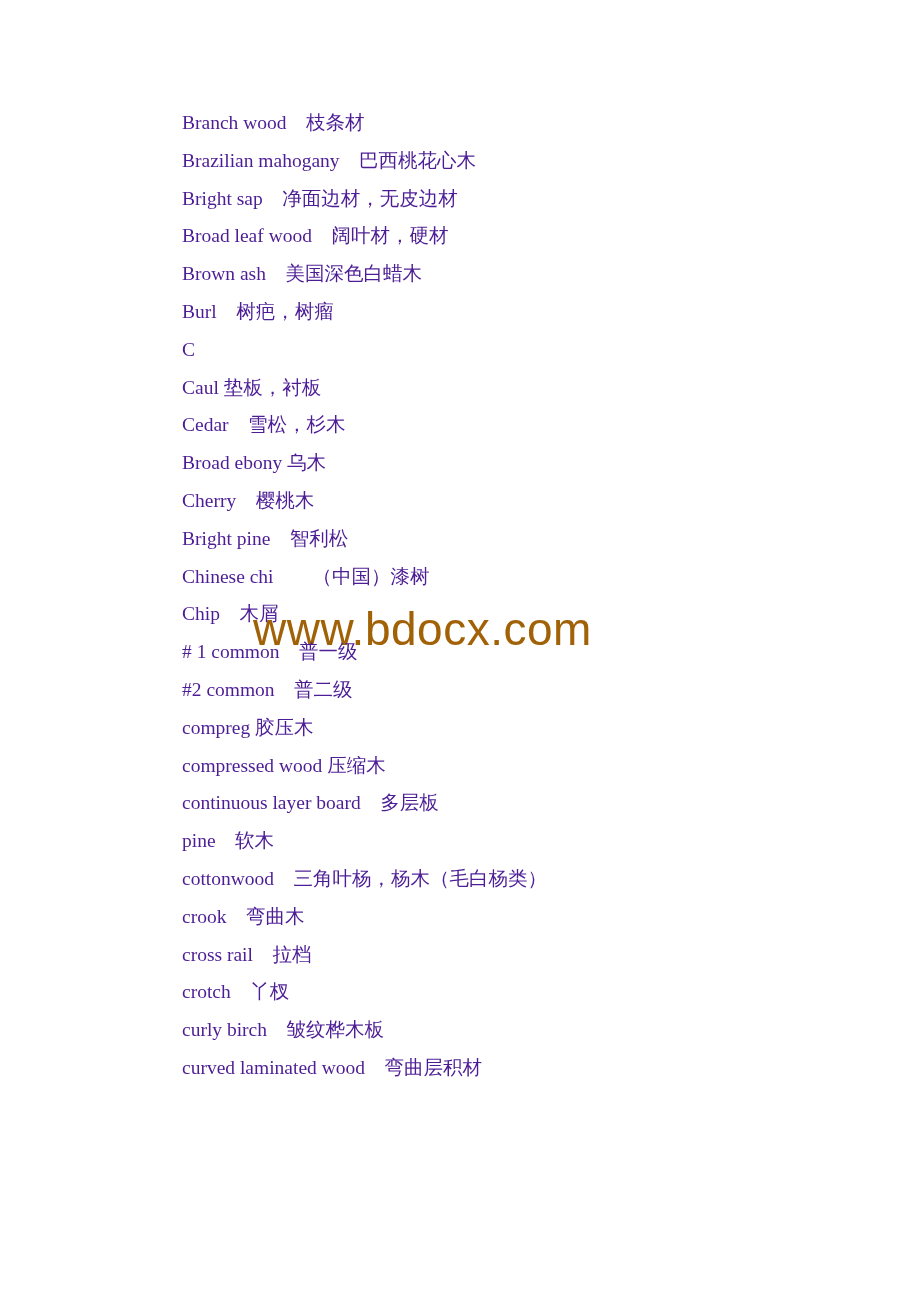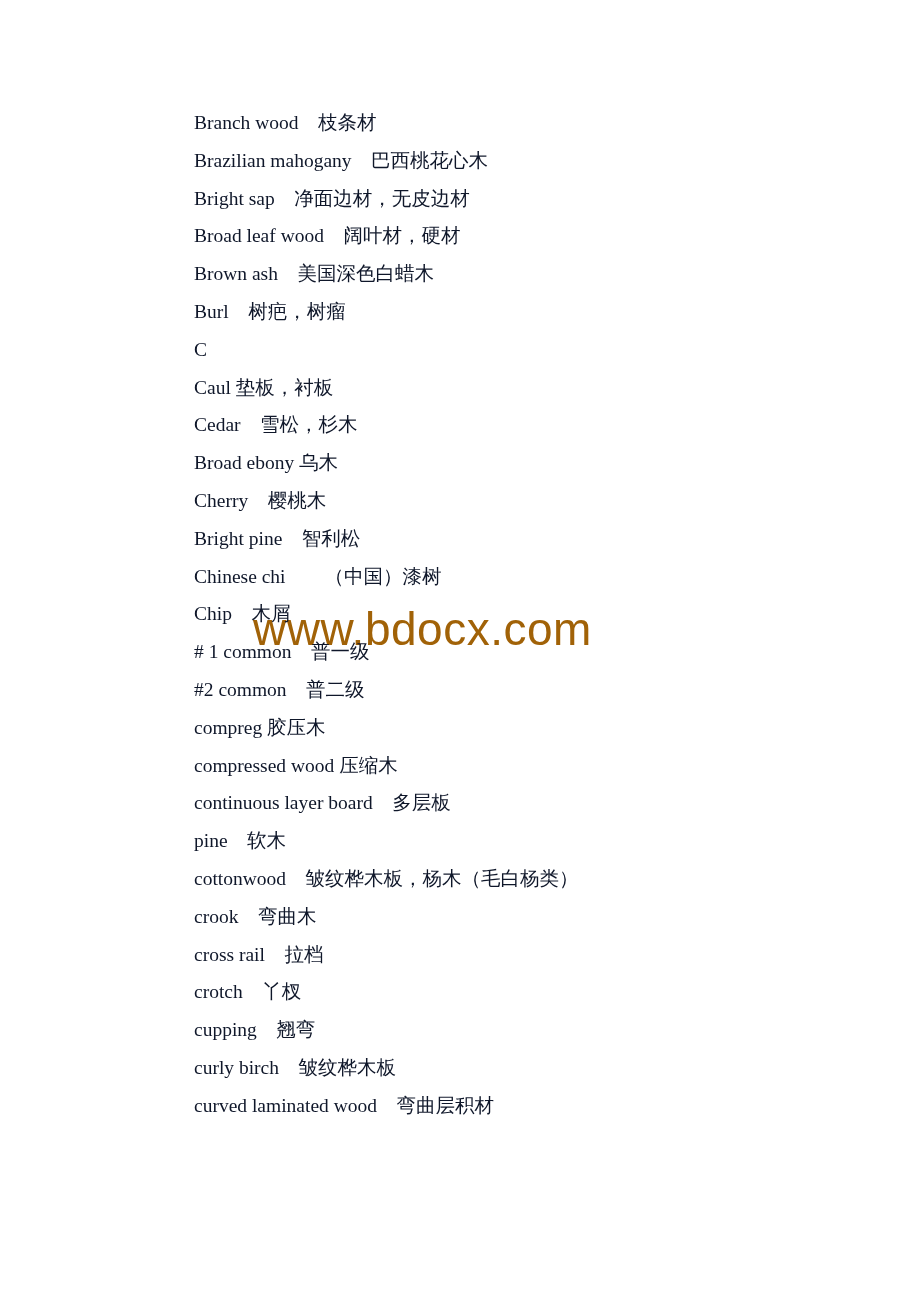--- a/index.html
+++ b/index.html
@@ -52,22 +52,21 @@
     top: 104px;
     width: 700px;
     z-index: 2;
   }
 
   .entry {
     height: 37.8px;
     line-height: 37.8px;
     font-size: 19.5px;
     white-space: nowrap;
-    color: #0f172a;
-    margin-left: 12px;
+    color: #4c1d95;
   }
 
   
   .entry.section-letter {
     font-size: 19.5px;
   }
 </style>
 </head>
 <body>
 
@@ -89,22 +88,21 @@
       <div class="entry">Cherry　樱桃木</div>
       <div class="entry">Bright pine　智利松</div>
       <div class="entry">Chinese chi　　（中国）漆树</div>
       <div class="entry">Chip　木屑</div>
       <div class="entry"># 1 common　普一级</div>
       <div class="entry">#2 common　普二级</div>
       <div class="entry">compreg 胶压木</div>
       <div class="entry">compressed wood 压缩木</div>
       <div class="entry">continuous layer board　多层板</div>
       <div class="entry">pine　软木</div>
-      <div class="entry">cottonwood　皱纹桦木板，杨木（毛白杨类）</div>
+      <div class="entry">cottonwood　三角叶杨，杨木（毛白杨类）</div>
       <div class="entry">crook　弯曲木</div>
       <div class="entry">cross rail　拉档</div>
       <div class="entry">crotch　丫杈</div>
-      <div class="entry">cupping　翘弯</div>
       <div class="entry">curly birch　皱纹桦木板</div>
       <div class="entry">curved laminated wood　弯曲层积材</div>
     </div>
 
 </div>
 
 </body></html>

